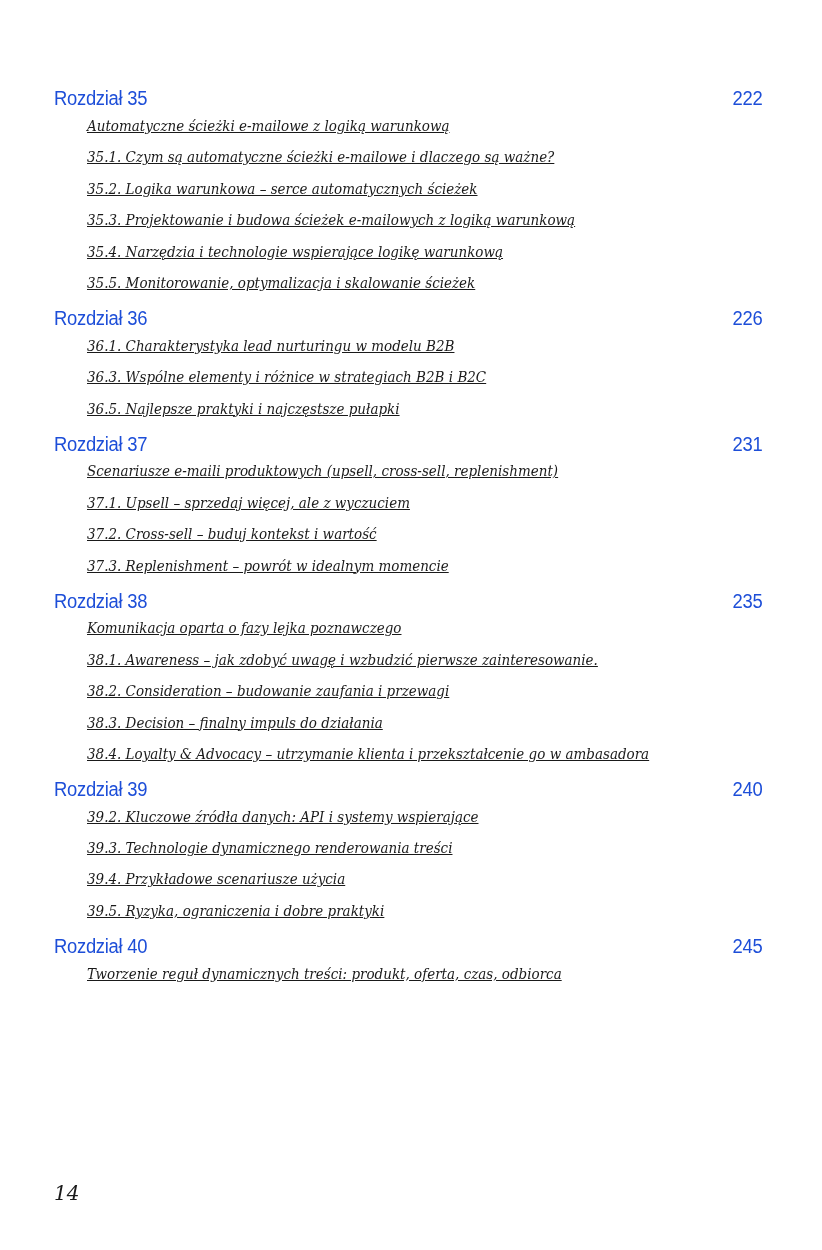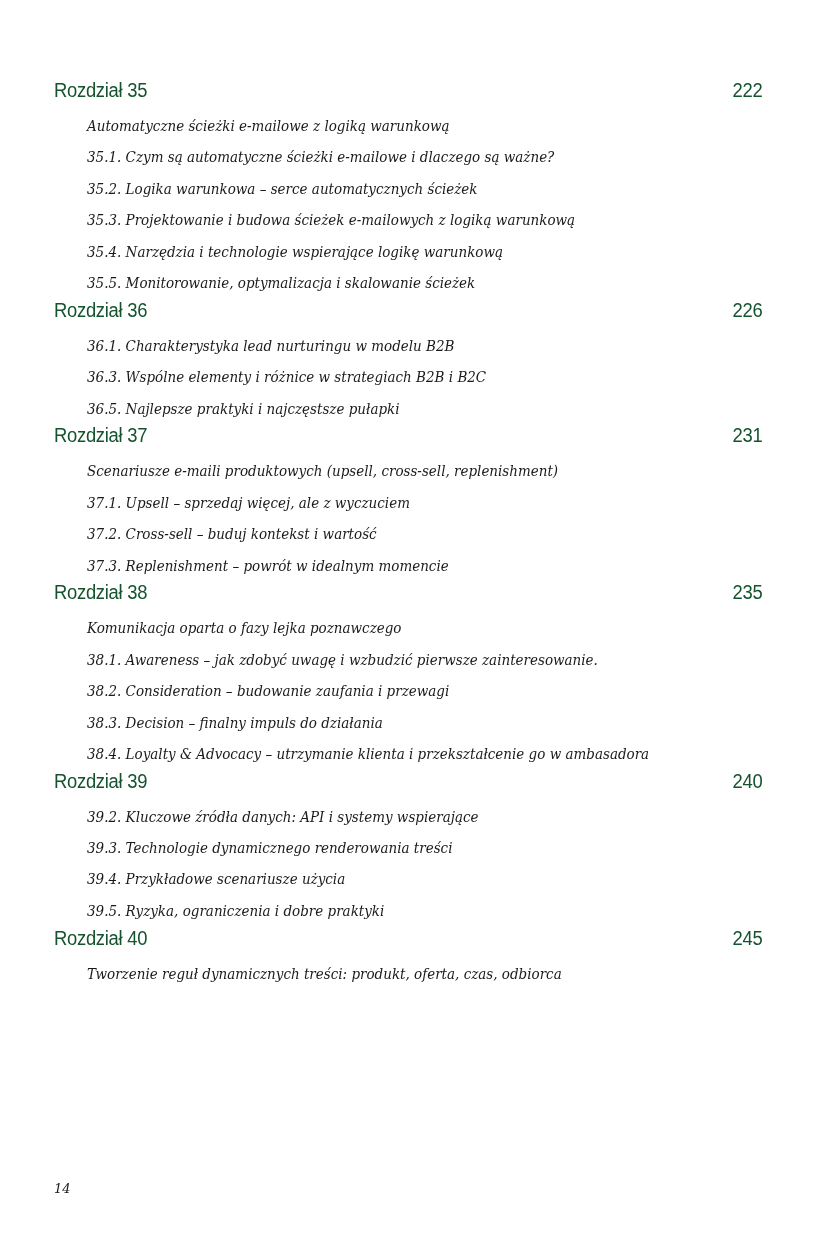--- a/index.html
+++ b/index.html
@@ -16,26 +16,26 @@
     }
     .toc {
       position: absolute;
       left: 54px;
       top: 79px;
       width: 708px;
     }
     .chapter-row {
       display: flex;
       justify-content: space-between;
-      align-items: flex-start;
+      align-items: flex-end;
       height: 31.4px;
       font-family: "Liberation Sans", sans-serif;
       font-size: 20px;
       letter-spacing: -0.3px;
-      color: #14532d;
+      color: #1d4ed8;
     }
     .chapter-row .title {
       transform: scaleX(0.92);
       transform-origin: left center;
       display: inline-block;
     }
     .chapter-row .page {
       transform: scaleX(0.92);
       transform-origin: right center;
       display: inline-block;
@@ -43,33 +43,34 @@
     .sub-row {
       height: 31.4px;
       display: flex;
       align-items: center;
       padding-left: 33px;
       font-family: "DejaVu Serif", serif;
       font-style: italic;
       font-size: 14.5px;
       color: #1a1a1a;
       white-space: nowrap;
+      text-decoration: underline;
     }
     .sub-row span {
       display: inline-block;
       transform: scaleX(0.93);
       transform-origin: left center;
     }
     .folio {
       position: absolute;
       left: 54px;
       top: 1181px;
       font-family: "DejaVu Serif", serif;
       font-style: italic;
-      font-size: 13px;
+      font-size: 20px;
       color: #1a1a1a;
     }
   </style>
 </head>
 <body>
 
 <div class="toc">
 
   <div class="chapter-row">
     <span class="title">Rozdział 35</span>

